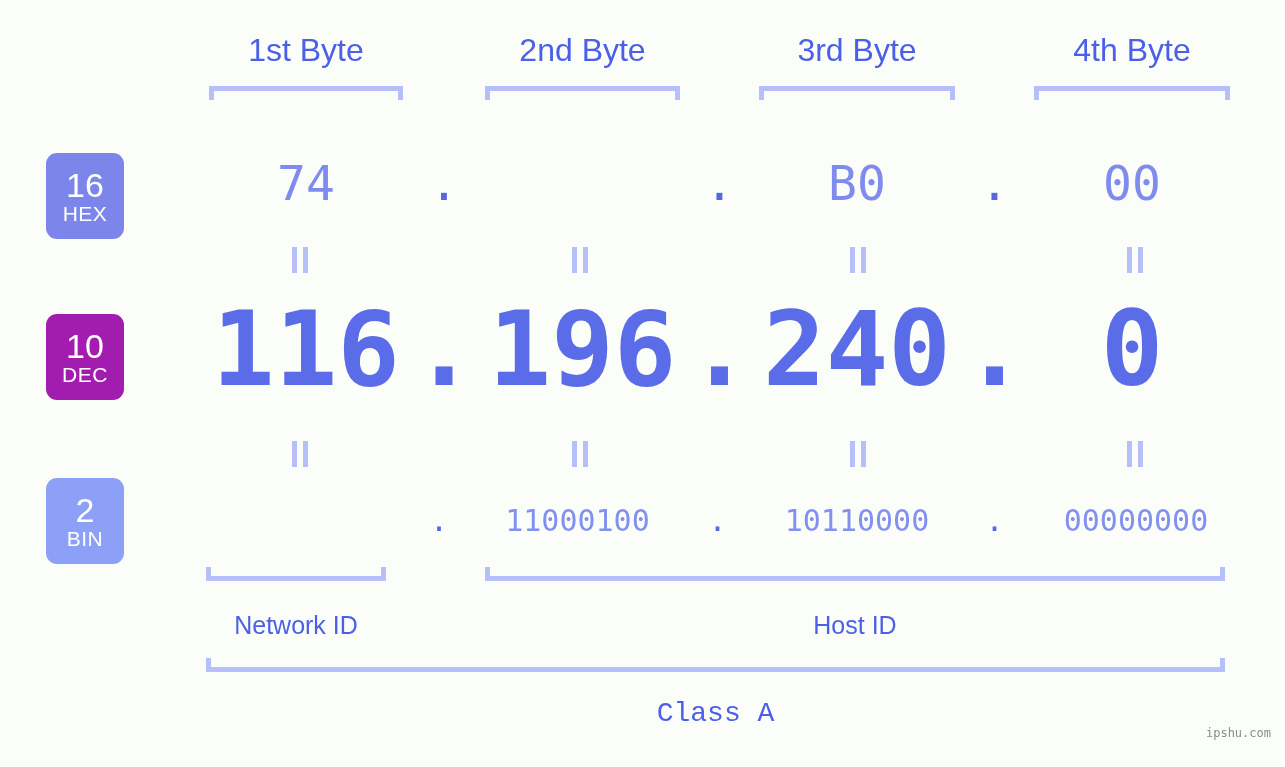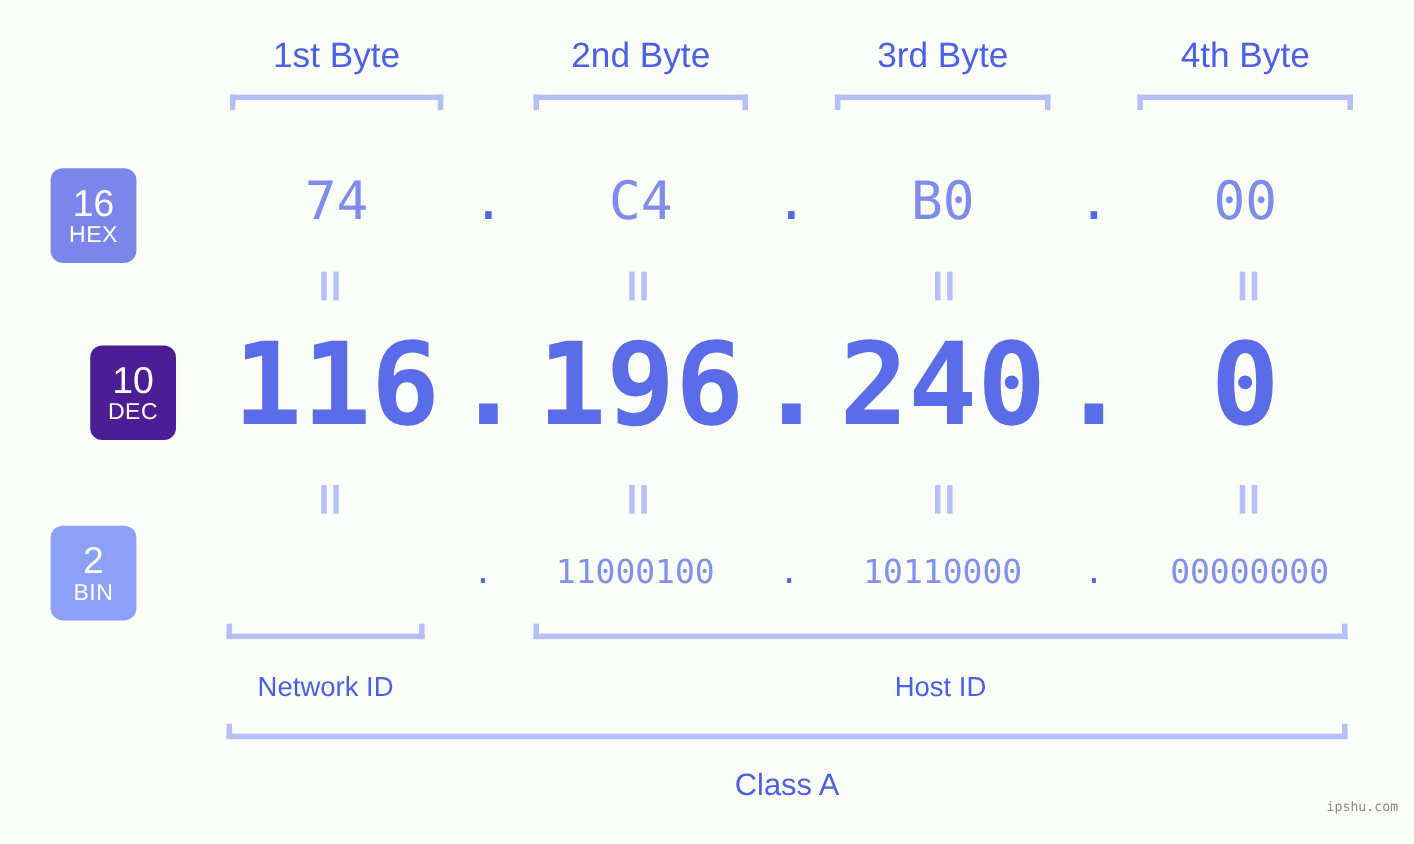--- a/index.html
+++ b/index.html
@@ -152,21 +152,21 @@
     white-space: nowrap;
     font-family: "Liberation Sans", sans-serif;
   }
 
   .class-label {
     position: absolute;
     text-align: center;
     font-size: 28px;
     color: #4B5FE8;
     white-space: nowrap;
-    font-family: Liberation Sans, sans-serif;
+    font-family: Liberation Mono, monospace;
   }
 
   
   .watermark {
     position: absolute;
     right: 14px;
     bottom: 27px;
     font-family: "DejaVu Sans Mono", monospace;
     font-size: 12px;
     color: #8C8C8C;
@@ -186,33 +186,32 @@
   <div class="bracket-down" style="left:209px;top:86px;width:194px;"></div>
   <div class="bracket-down" style="left:485px;top:86px;width:195px;"></div>
   <div class="bracket-down" style="left:759px;top:86px;width:196px;"></div>
   <div class="bracket-down" style="left:1034px;top:86px;width:196px;"></div>
 
   <div class="badge" style="top:153px;background:#7C86EA;">
     <span class="num">16</span>
     <span class="abbr">HEX</span>
   </div>
 
-  <div class="badge" style="top:314px;background:#4c1d95;margin-left:36px;">
+  <div class="badge" style="top:314px;background:#a21caf;">
     <span class="num">10</span>
     <span class="abbr">DEC</span>
   </div>
 
   <div class="badge" style="top:478px;background:#8CA0F7;">
     <span class="num">2</span>
     <span class="abbr">BIN</span>
   </div>
 
   <div class="row-cell hex-val" style="left:209px;width:194px;">74</div>
   <div class="row-cell hex-dot" style="left:403px;width:82px;">.</div>
-  <div class="row-cell hex-val" style="left:485px;width:195px;">C4</div>
   <div class="row-cell hex-dot" style="left:680px;width:79px;">.</div>
   <div class="row-cell hex-val" style="left:759px;width:196px;">B0</div>
   <div class="row-cell hex-dot" style="left:955px;width:79px;">.</div>
   <div class="row-cell hex-val" style="left:1034px;width:196px;">00</div>
 
   <div class="eqmark" style="left:289px;top:247px;">
     <i class="a"></i>
       <i class="b"></i>
   </div>
   <div class="eqmark" style="left:569px;top:247px;">

